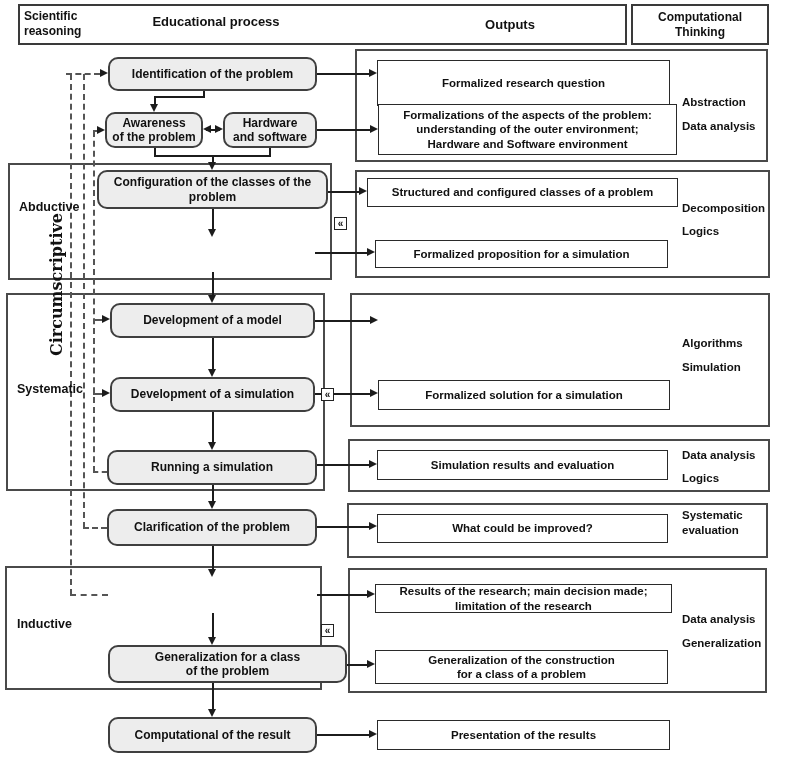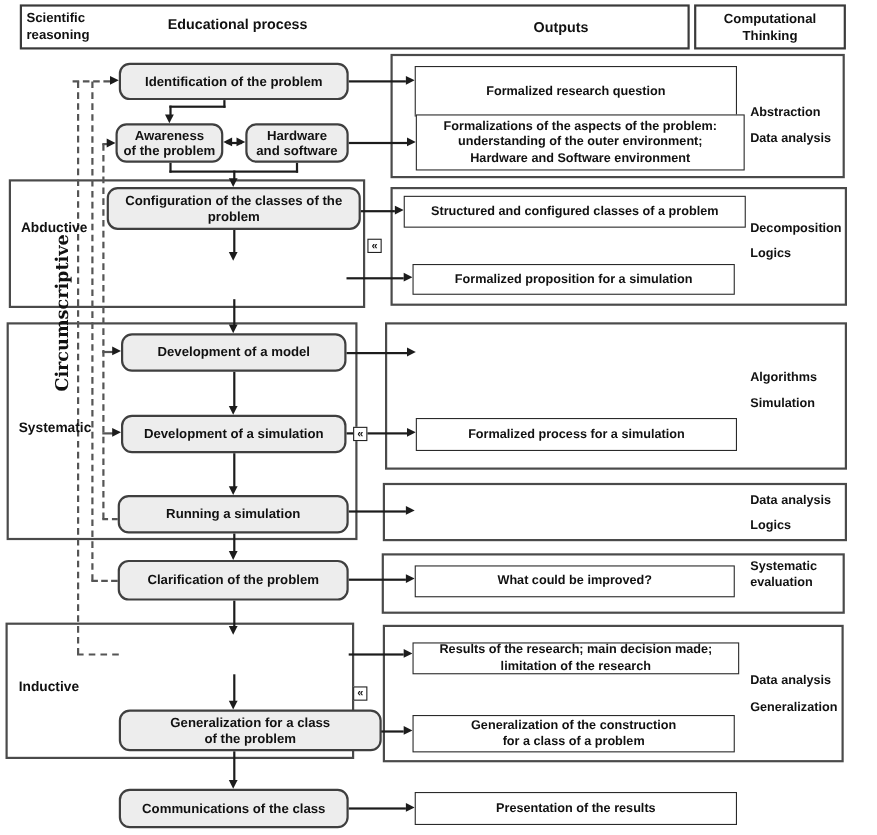--- a/index.html
+++ b/index.html
@@ -58,36 +58,37 @@
   <div class="abs pbox" style="left:223px;top:112px;width:94px;height:36px">Hardware
 and software</div>
   <div class="abs pbox" style="left:97px;top:170px;width:231px;height:39px">Configuration of the classes of the
 problem</div>
   <div class="abs pbox" style="left:110px;top:303px;width:205px;height:35px">Development of a model</div>
   <div class="abs pbox" style="left:110px;top:377px;width:205px;height:35px">Development of a simulation</div>
   <div class="abs pbox" style="left:107px;top:450px;width:210px;height:35px">Running a simulation</div>
   <div class="abs pbox" style="left:107px;top:509px;width:210px;height:37px">Clarification of the problem</div>
   <div class="abs pbox" style="left:108px;top:645px;width:239px;height:38px">Generalization for a class
 of the problem</div>
-  <div class="abs pbox" style="left:108px;top:717px;width:209px;height:36px">Communications of the class</div>
+  <div class="abs pbox" style="left:108px;top:717px;width:209px;height:36px">Computational of the result</div>
 
   <div class="abs grp" style="left:355px;top:49px;width:413px;height:113px"></div>
   <div class="abs grp" style="left:355px;top:170px;width:415px;height:108px"></div>
   <div class="abs grp" style="left:350px;top:293px;width:420px;height:134px"></div>
   <div class="abs grp" style="left:348px;top:439px;width:422px;height:53px"></div>
   <div class="abs grp" style="left:347px;top:503px;width:421px;height:55px"></div>
   <div class="abs grp" style="left:348px;top:568px;width:419px;height:125px"></div>
 
   <div class="abs obox" style="left:377px;top:60px;width:293px;height:46px">Formalized research question</div>
   <div class="abs obox" style="left:378px;top:104px;width:299px;height:51px">Formalizations of the aspects of the problem:
 understanding of the outer environment;
 Hardware and Software environment</div>
   <div class="abs obox" style="left:367px;top:178px;width:311px;height:29px">Structured and configured classes of a problem</div>
   <div class="abs obox" style="left:375px;top:240px;width:293px;height:28px">Formalized proposition for a simulation</div>
-  <div class="abs obox" style="left:378px;top:380px;width:292px;height:30px">Formalized process for a simulation</div>
+  <div class="abs obox" style="left:378px;top:380px;width:292px;height:30px">Formalized solution for a simulation</div>
+  <div class="abs obox" style="left:377px;top:450px;width:291px;height:30px">Simulation results and evaluation</div>
   <div class="abs obox" style="left:377px;top:514px;width:291px;height:29px">What could be improved?</div>
   <div class="abs obox" style="left:375px;top:584px;width:297px;height:29px">Results of the research; main decision made;
 limitation of the research</div>
   <div class="abs obox" style="left:375px;top:650px;width:293px;height:34px">Generalization of  the  construction
 for a class of a problem</div>
   <div class="abs obox" style="left:377px;top:720px;width:293px;height:30px">Presentation of the results</div>
 
   <div class="abs ct" style="left:682px;top:95px">Abstraction</div>
   <div class="abs ct" style="left:682px;top:119px">Data analysis</div>
   <div class="abs ct" style="left:682px;top:201px">Decomposition</div>

